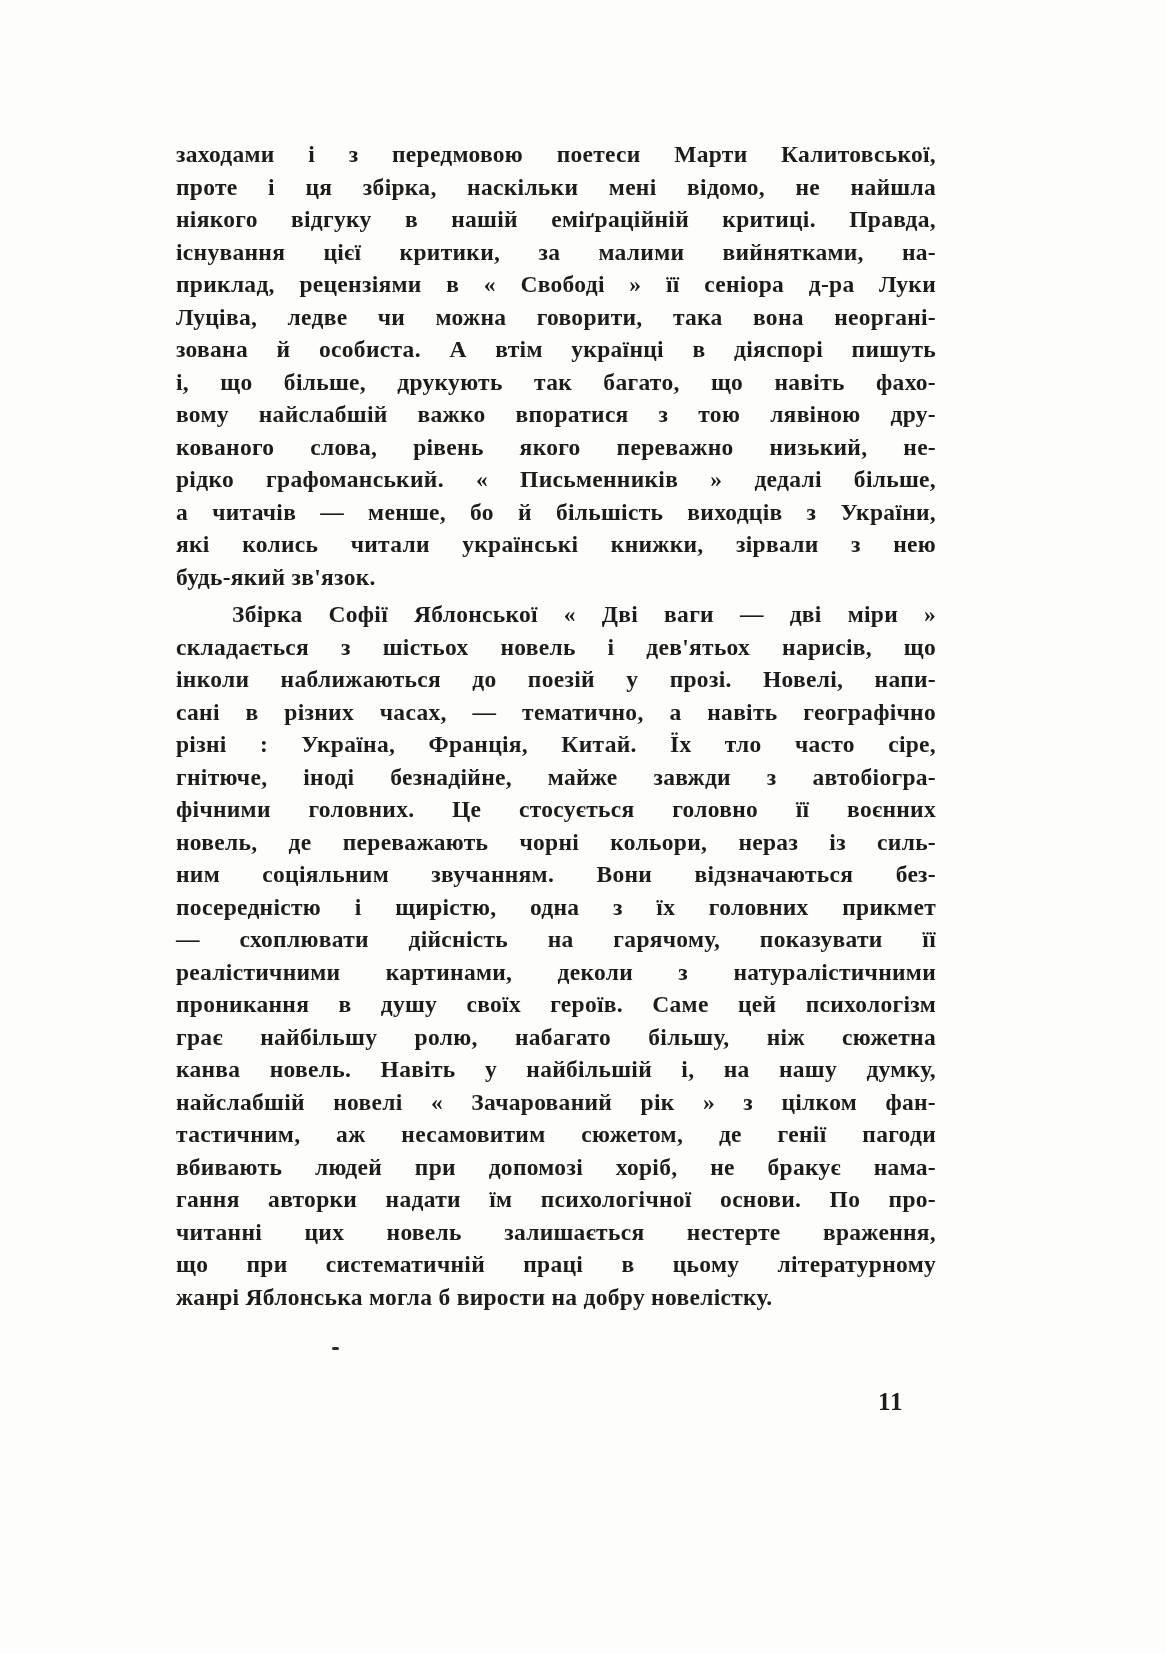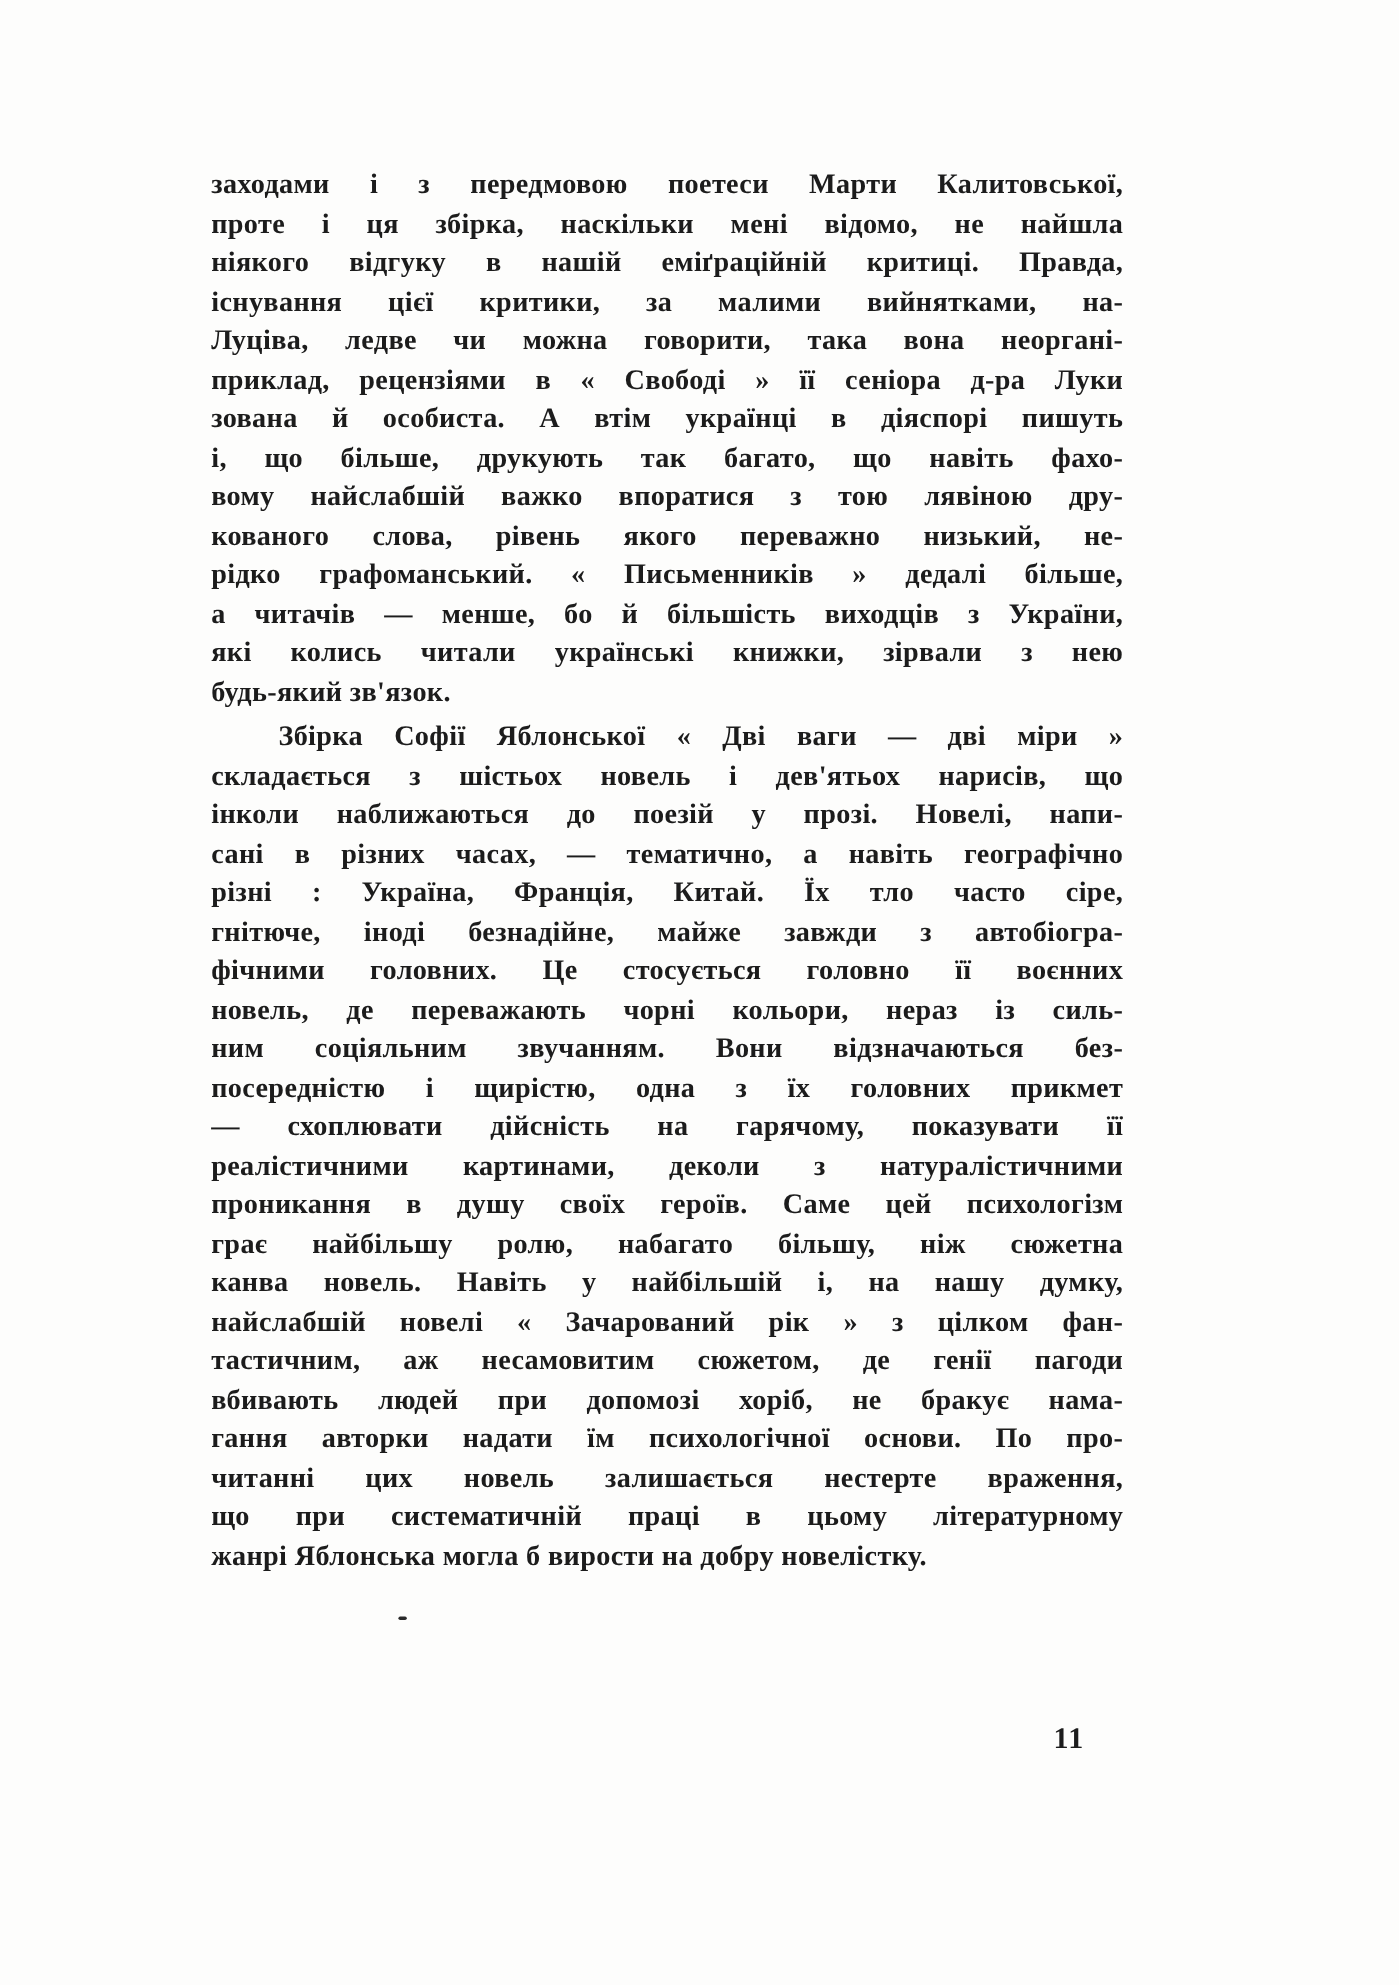--- a/index.html
+++ b/index.html
@@ -39,21 +39,21 @@
   }
   .line.last {
     text-align-last: left;
   }
   .line.indent {
     text-indent: 56px;
   }
   .page-number {
     position: absolute;
     left: 878px;
-    top: 1436px;
+    top: 1388px;
     font-size: 25px;
     font-weight: bold;
     letter-spacing: 1px;
     font-family: Liberation Serif, serif;
   }
   .artifact-dot {
     position: absolute;
     left: 332px;
     top: 1347px;
     width: 7px;
@@ -65,22 +65,22 @@
 </head>
 <body>
 
 <div class="page">
   <div class="text-block" id="text-block">
       <div class="paragraph">
         <div class="line">заходами і з передмовою поетеси Марти Калитовської,</div>
         <div class="line">проте і ця збірка, наскільки мені відомо, не найшла</div>
         <div class="line">ніякого відгуку в нашій еміґраційній критиці. Правда,</div>
         <div class="line">існування цієї критики, за малими вийнятками, на-</div>
+        <div class="line">приклад, рецензіями в « Свободі » її сеніора д-ра Луки</div>
         <div class="line">Луціва, ледве чи можна говорити, така вона неоргані-</div>
-        <div class="line">приклад, рецензіями в « Свободі » її сеніора д-ра Луки</div>
         <div class="line">зована й особиста. А втім українці в діяспорі пишуть</div>
         <div class="line">і, що більше, друкують так багато, що навіть фахо-</div>
         <div class="line">вому найслабшій важко впоратися з тою лявіною дру-</div>
         <div class="line">кованого слова, рівень якого переважно низький, не-</div>
         <div class="line">рідко графоманський. « Письменників » дедалі більше,</div>
         <div class="line">а читачів — менше, бо й більшість виходців з України,</div>
         <div class="line">які колись читали українські книжки, зірвали з нею</div>
         <div class="line last">будь-який зв'язок.</div>
       </div>
       <div class="paragraph">

